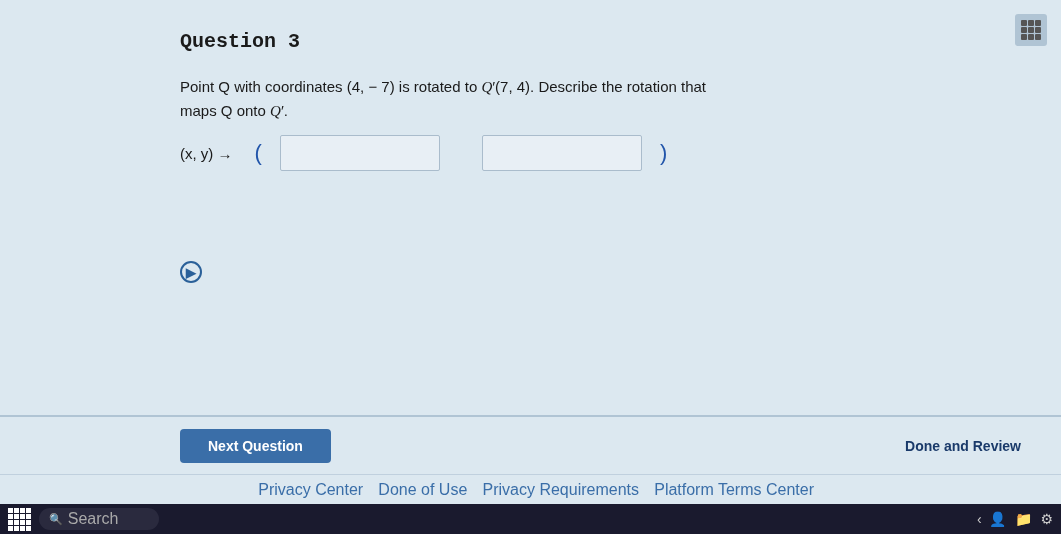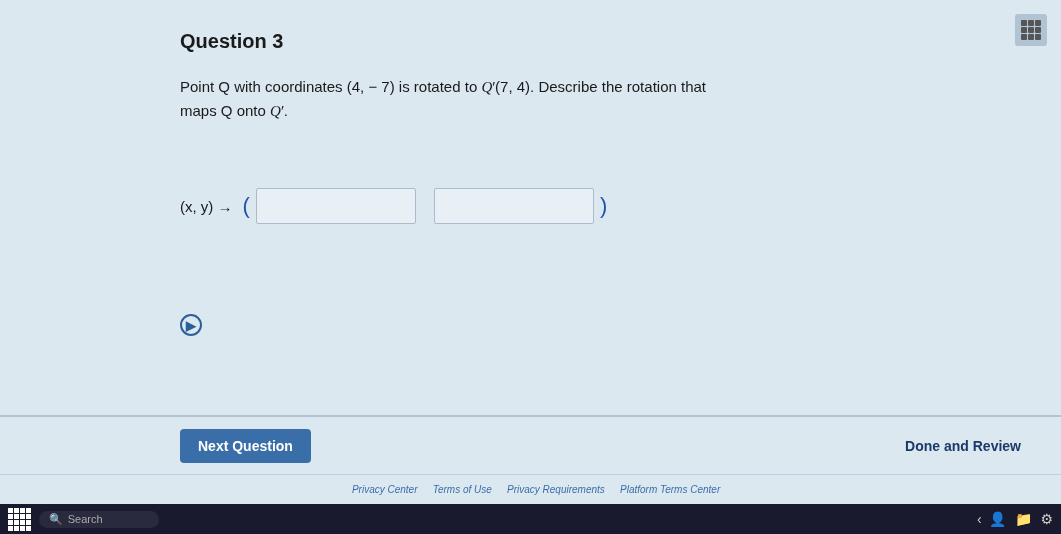--- a/index.html
+++ b/index.html
@@ -23,38 +23,38 @@
       flex-direction: column;
       align-items: flex-start;
       padding: 30px 60px 20px 180px;
     }
 
     .question-title {
       font-size: 20px;
       font-weight: 700;
       color: #1a1a1a;
       margin-bottom: 22px;
+      font-family: Liberation Mono, monospace;
     }
 
     .question-body {
       font-size: 15px;
       color: #1a1a1a;
       line-height: 1.6;
-      margin-bottom: 34px;
+      margin-bottom: 12px;
       max-width: 700px;
     }
 
     .input-row {
       display: flex;
       align-items: center;
-      gap: 4px;
+      gap: 16px;
       margin-bottom: 60px;
       font-size: 15px;
       color: #1a1a1a;
-      margin-top: 31px;
     }
 
     .input-label {
       margin-right: 6px;
       font-size: 15px;
     }
 
     .input-paren-open {
       font-size: 22px;
       color: #2255aa;
@@ -130,21 +130,21 @@
       justify-content: space-between;
       padding: 0 40px 0 180px;
       border-top: 1px solid #b0c4d4;
     }
 
     .next-btn {
       background: #3a6ea8;
       color: white;
       border: none;
       border-radius: 4px;
-      padding: 9px 18px;
+      padding: 9px 28px;
       font-size: 14px;
       font-weight: 600;
       cursor: pointer;
     }
 
     .done-review {
       font-size: 14px;
       color: #1a3a6a;
       font-weight: 700;
     }
@@ -162,22 +162,21 @@
       gap: 4px;
       font-size: 11.5px;
       color: #444;
       border-top: 1px solid #c0d0de;
     }
 
     .footer-link {
       color: #3a6ea8;
       text-decoration: none;
       cursor: pointer;
-      font-size: 10px;
-      font-style: italic;
+      font-size: 16px;
     }
 
     .footer-sep {
       color: #888;
       margin: 0 2px;
     }
 
     .taskbar {
       position: absolute;
       bottom: 0;
@@ -219,21 +218,21 @@
       gap: 5px;
       width: 120px;
     }
 
     .taskbar-search-icon {
       color: #ccc;
       font-size: 11px;
     }
 
     .taskbar-search-text {
-      font-size: 11px;
+      font-size: 16px;
       color: #aaa;
     }
 
     .taskbar-right {
       margin-left: auto;
       display: flex;
       align-items: center;
       gap: 10px;
     }
 
@@ -308,21 +307,21 @@
 
 <div class="bottom-bar">
   <button class="next-btn">Next Question</button>
   <span class="done-review">Done and Review</span>
 </div>
 
 <div class="footer">
   <span class="footer-sep">&nbsp;</span>
   <a class="footer-link">Privacy Center</a>
   <span class="footer-sep">&nbsp;</span>
-  <a class="footer-link">Terms of Use</a>
+  <a class="footer-link">Done of Use</a>
   <span class="footer-sep">&nbsp;</span>
   <a class="footer-link">Privacy Requirements</a>
   <span class="footer-sep">&nbsp;</span>
   <a class="footer-link">Platform Terms Center</a>
 </div>
 
 <div class="taskbar">
   <div class="taskbar-start">
     <div class="win-grid">
       <div class="win-dot"></div>

